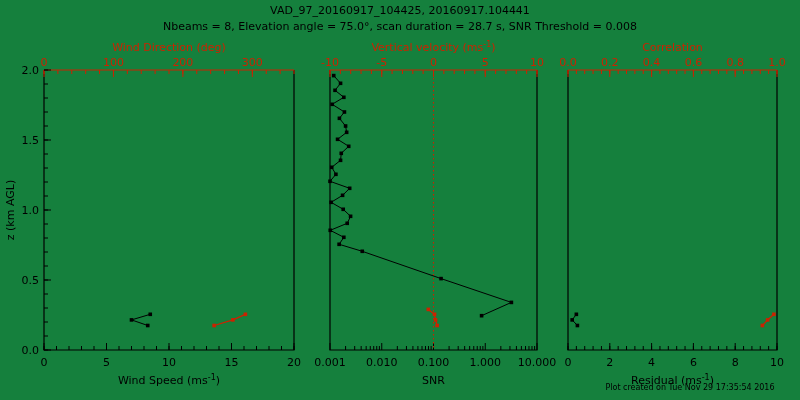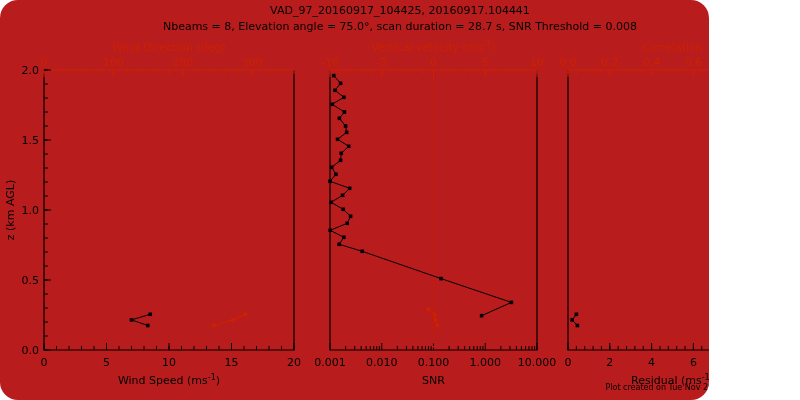--- a/index.html
+++ b/index.html
@@ -2,26 +2,25 @@
 <html><head>
 <meta charset="utf-8">
 <style>
   html, body {
     margin: 0;
     padding: 0;
     background: #ffffff;
   }
   #root {
     position: relative;
-    width: 709px;
+    width: 800px;
     height: 400px;
-    background: #b91c1c;
+    background: #15803d;
     font-family: "DejaVu Sans", sans-serif;
     overflow: hidden;
-    border-radius: 18px;
   }
   svg { display: block; }
   text { font-family: "DejaVu Sans", sans-serif; }
   .ttl { font-size: 11px; fill: #000000; }
   .axlbl-blk { font-size: 11px; fill: #000000; }
   .axlbl-red { font-size: 11px; fill: #cc2200; }
   .tick-blk { font-size: 11px; fill: #000000; }
   .tick-red { font-size: 11px; fill: #cc2200; }
   .stamp { font-size: 8px; fill: #000000; }
   .frame { fill: none; stroke: #000000; stroke-width: 1.2; }

